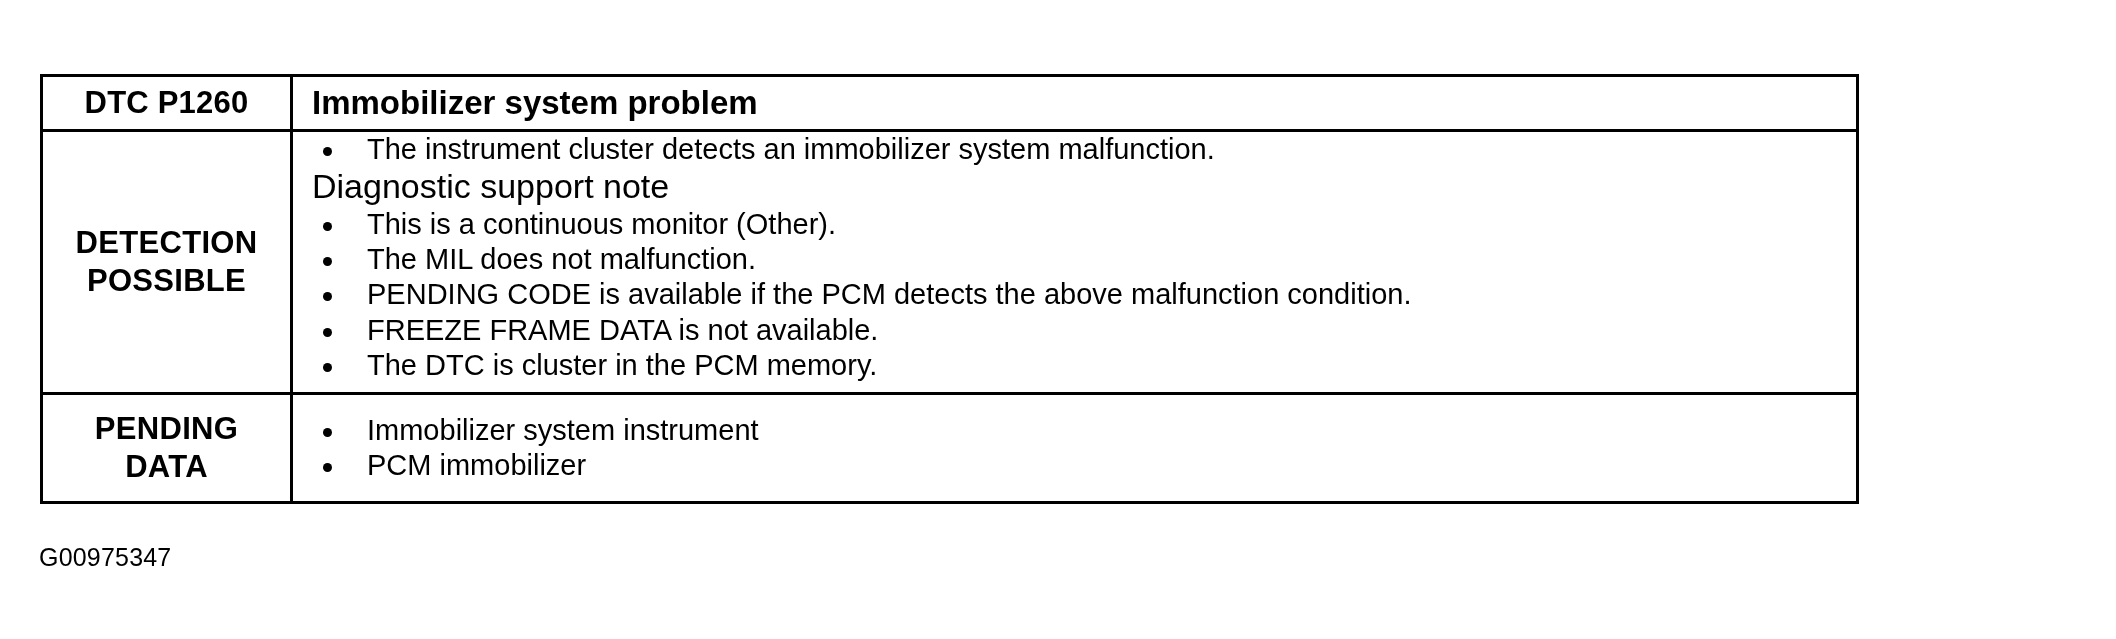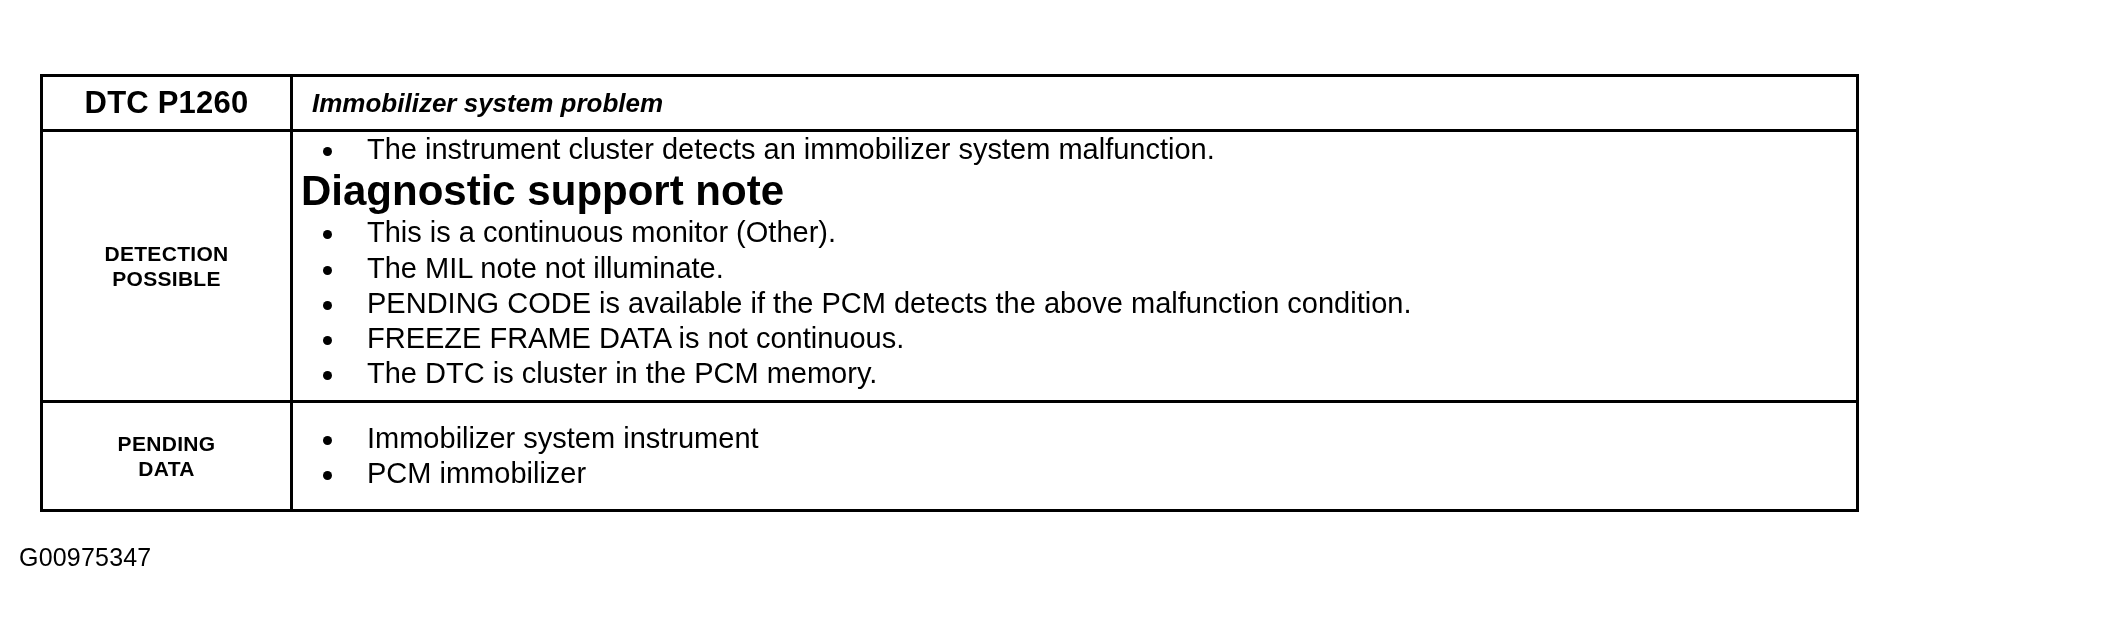--- a/index.html
+++ b/index.html
@@ -53,30 +53,29 @@
 
   
   .row-header .col-label {
     height: 52px;
     font-size: 31px;
     letter-spacing: 0.2px;
   }
 
   .row-header .col-body {
     height: 52px;
-    font-size: 26px;
+    font-size: 33px;
     font-weight: bold;
     padding-left: 19px;
-    font-style: italic;
   }
 
   
   .label-stack {
     display: block;
-    font-size: 21px;
+    font-size: 31px;
     font-weight: bold;
     line-height: 1.22;
     letter-spacing: 0.3px;
   }
   .label-stack span {
     display: block;
   }
 
   
   .row-detection .col-label {
@@ -93,24 +92,24 @@
   .row-cause .col-body {
     height: 94px;
     padding: 6px 10px 6px 0;
   }
 
   .body-block {
     display: block;
   }
 
   .note-heading {
-    font-size: 42px;
-    font-weight: bold;
+    font-size: 34px;
+    font-weight: normal;
     line-height: 1.05;
-    margin: 3px 0 2px 8px;
+    margin: 3px 0 2px 19px;
     white-space: nowrap;
   }
 
   ul.bullets {
     list-style: none;
     margin: 0;
     padding: 0;
   }
 
   ul.bullets li {
@@ -128,21 +127,21 @@
     top: 0.52em;
     width: 9px;
     height: 9px;
     background: #000000;
     border-radius: 50%;
   }
 
   
   .caption {
     position: absolute;
-    left: 19px;
+    left: 39px;
     top: 545px;
     font-size: 25px;
     line-height: 1;
     letter-spacing: 0.2px;
     white-space: nowrap;
   }
 </style>
 </head>
 <body>
 
@@ -183,29 +182,29 @@
 
             <div class="note-heading">Diagnostic support note</div>
 
             <ul class="bullets">
               <li>
                 <span class="bullet-dot"></span>
                 <span>This is a continuous monitor (Other).</span>
               </li>
               <li>
                 <span class="bullet-dot"></span>
-                <span>The MIL note not illuminate.</span>
+                <span>The MIL does not malfunction.</span>
               </li>
               <li>
                 <span class="bullet-dot"></span>
                 <span>PENDING CODE is available if the PCM detects the above malfunction condition.</span>
               </li>
               <li>
                 <span class="bullet-dot"></span>
-                <span>FREEZE FRAME DATA is not continuous.</span>
+                <span>FREEZE FRAME DATA is not available.</span>
               </li>
               <li>
                 <span class="bullet-dot"></span>
                 <span>The DTC is cluster in the PCM memory.</span>
               </li>
             </ul>
 
           </div>
         </td>
       </tr>

